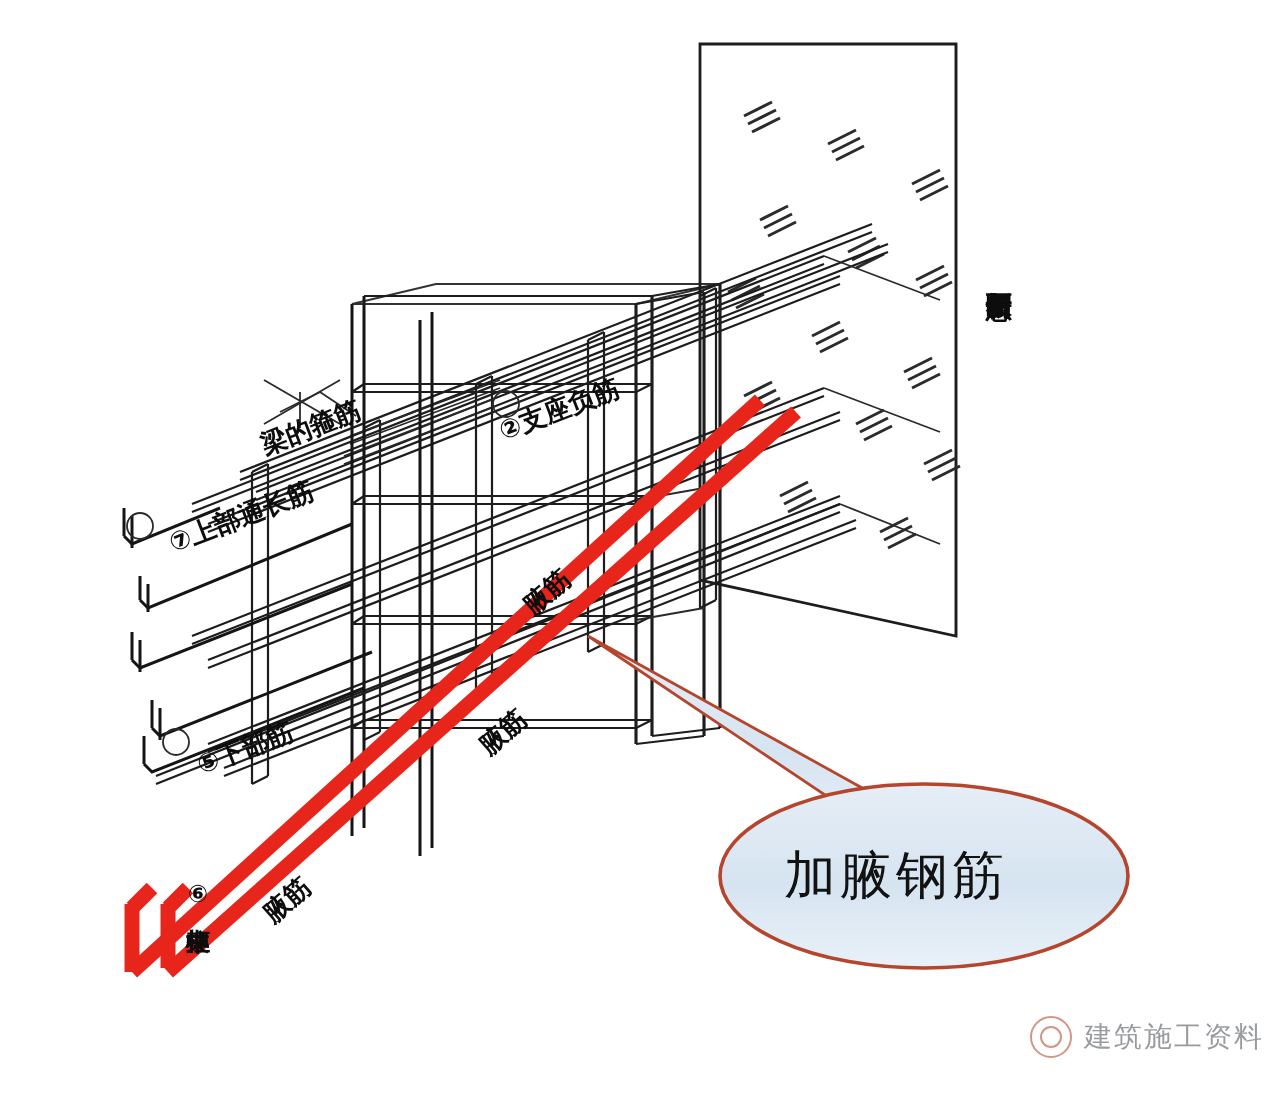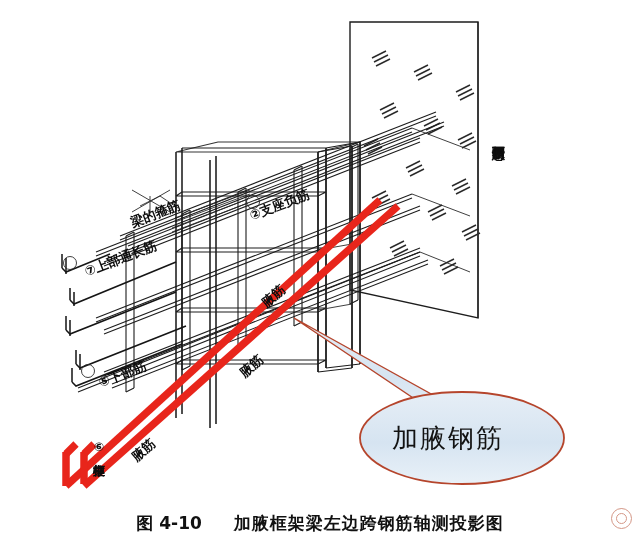--- a/index.html
+++ b/index.html
@@ -269,23 +269,19 @@
   <div class="lbl lbl-rot" style="left:128px;top:452px;font-size:13px;transform:rotate(-41deg);">腋筋</div>
 
   <div class="lbl lbl-rot" style="left:96px;top:375px;font-size:13px;transform:rotate(-21deg);">⑤下部筋</div>
 
   <div class="lbl vert" style="left:90px;top:440px;font-size:12px;">⑥框架柱中</div>
 
   <div class="lbl vert" style="left:489px;top:136px;font-size:13px;">假想切断平面</div>
 
   <div id="balloon-text">加腋钢筋</div>
 
-  <div id="caption">
-    <span class="num">图 4-10</span>
-    <span style="display:inline-block;width:18px;"></span>
-    <span>加腋框架梁左边跨钢筋轴测投影图</span>
-  </div>
 
   <div id="watermark">
     <div class="wm-logo"></div>
+    <div class="wm-text">建筑施工资料</div>
   </div>
 
 </div>
 
 </body></html>

